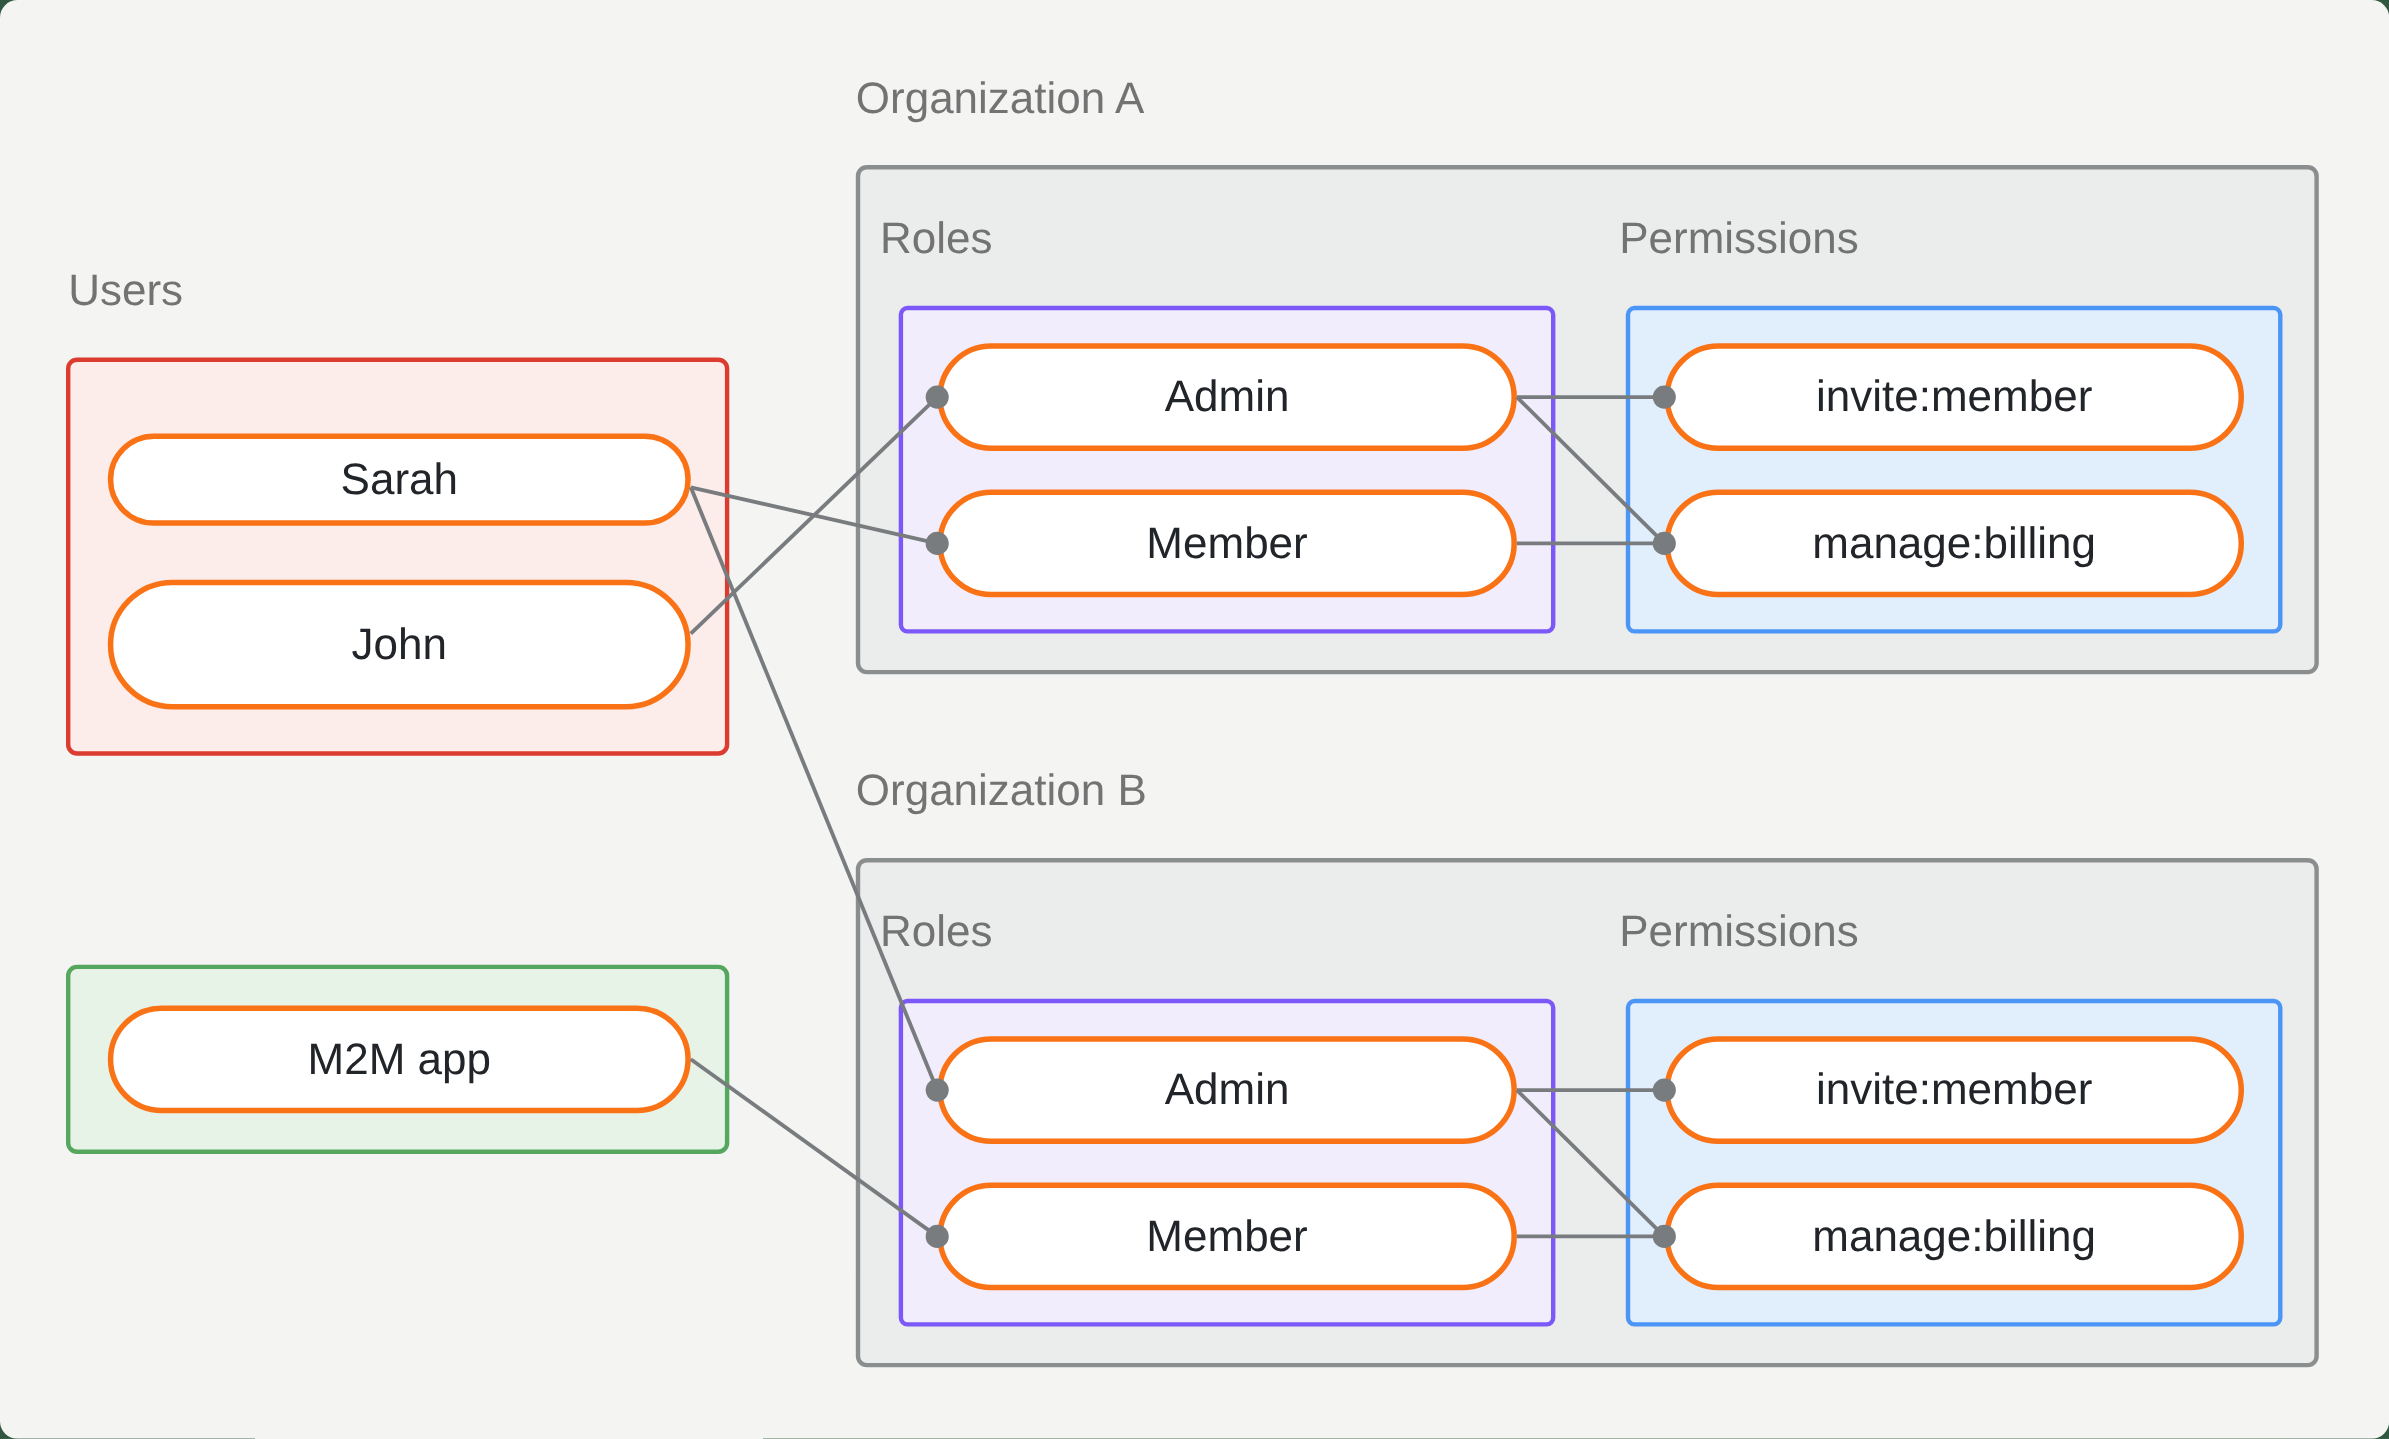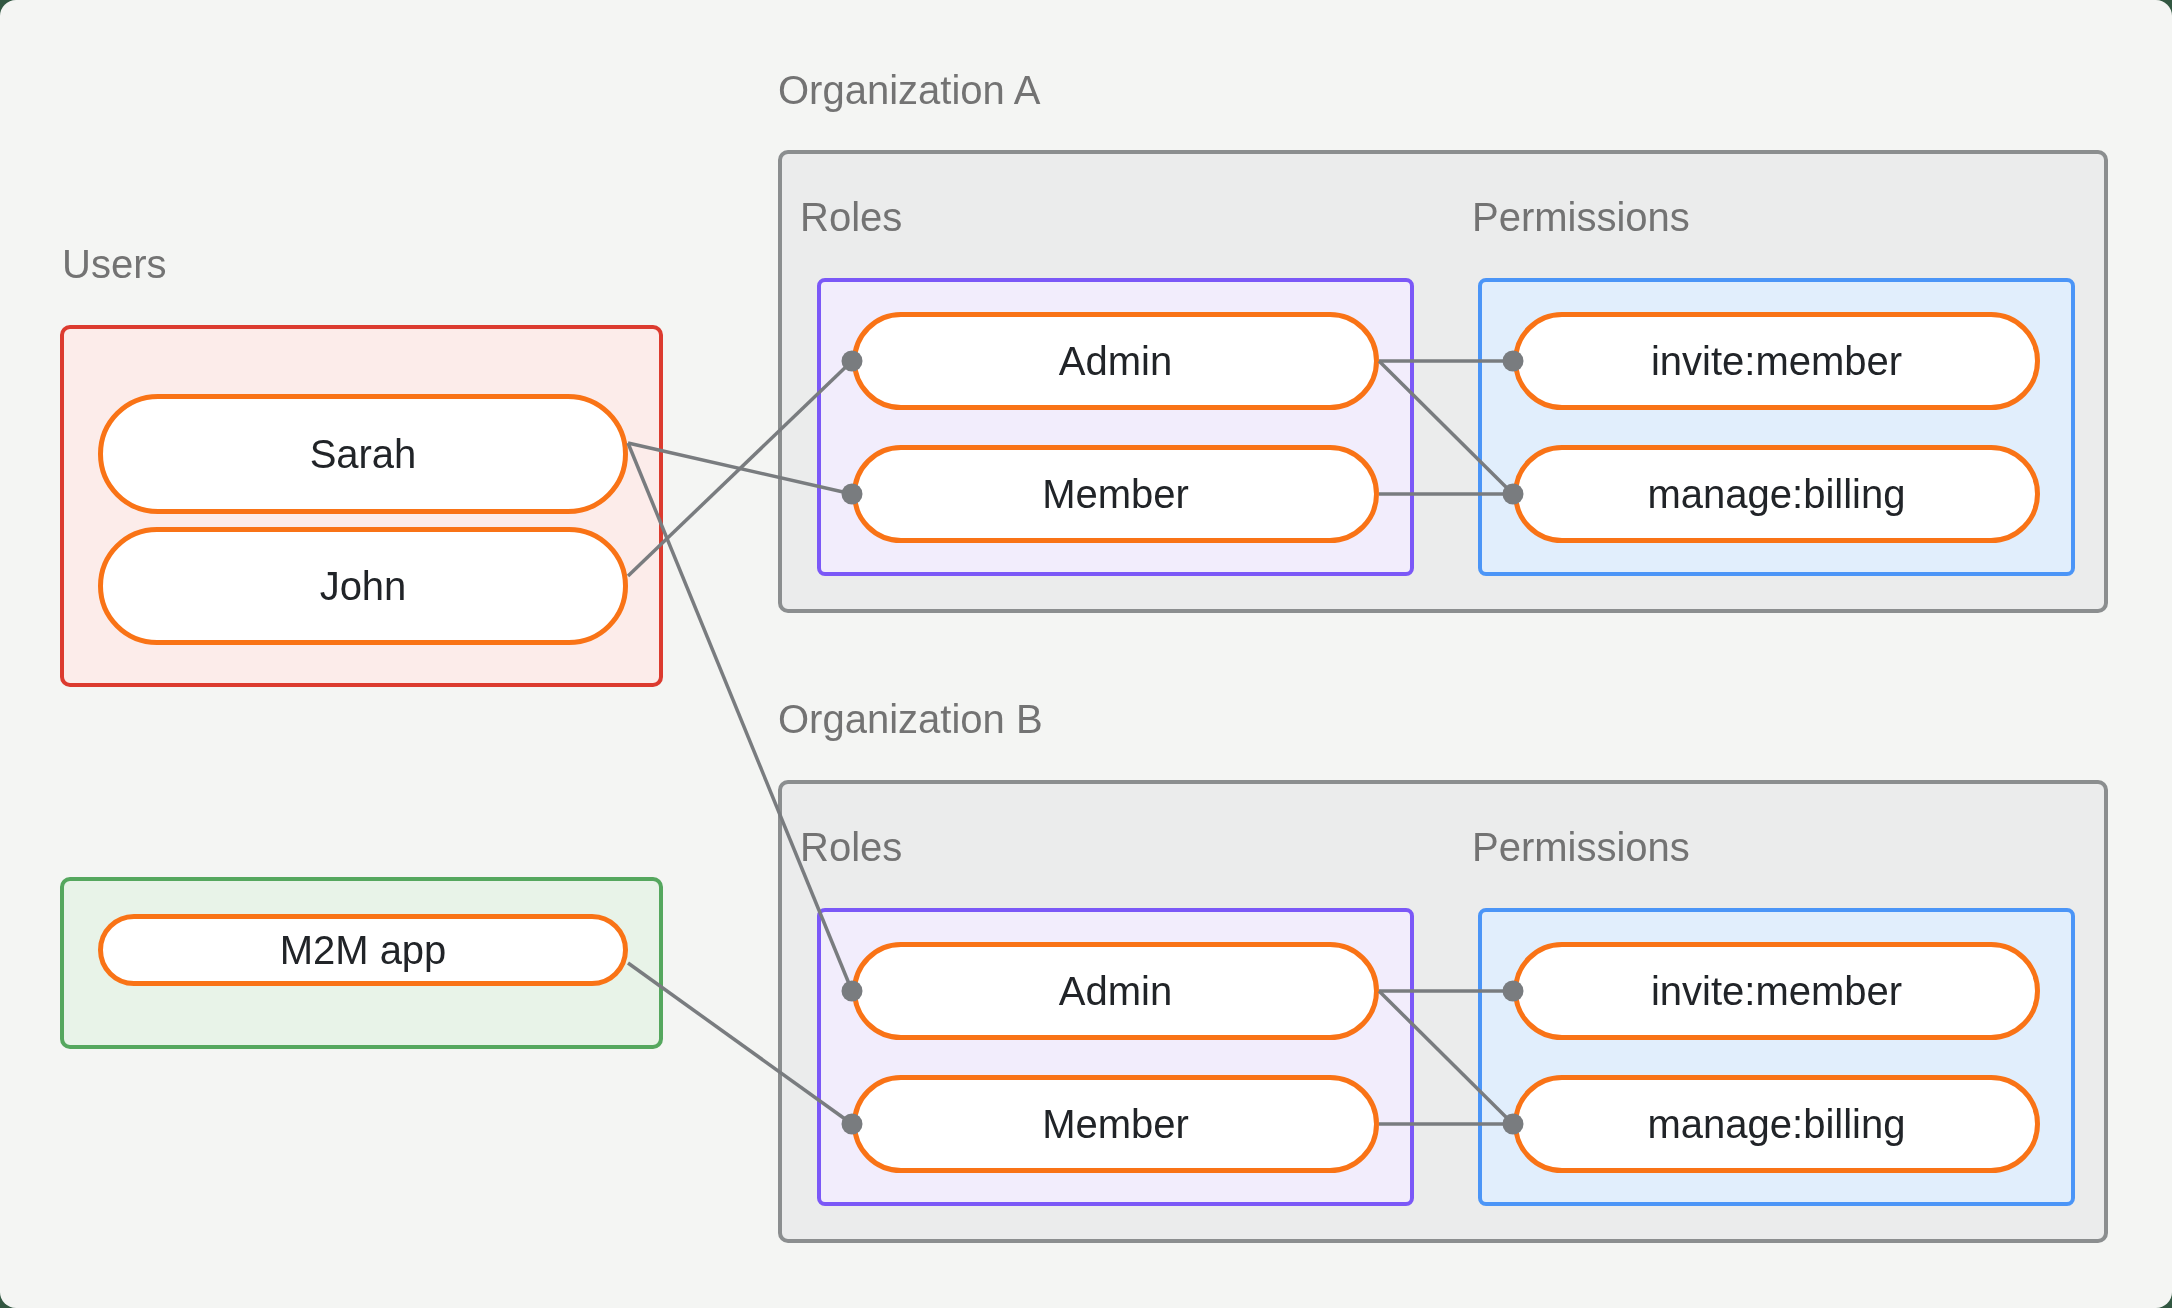--- a/index.html
+++ b/index.html
@@ -79,31 +79,31 @@
 </style>
 </head>
 <body>
 
 <div class="card">
 
   <div class="diagram-label" style="left:62px; top:241px;">Users</div>
 
   <div class="group-box box-users" style="left:60px; top:325px; width:603px; height:362px;"></div>
 
-  <div class="pill" style="left:98px; top:394px; width:530px; height:120px;">
+  <div class="pill" style="left:98px; top:394px; width:530px; height:84px;">
     <span>Sarah</span>
   </div>
   <div class="pill" style="left:98px; top:527px; width:530px; height:118px;">
     <span>John</span>
   </div>
 
 
   <div class="group-box box-m2m" style="left:60px; top:877px; width:603px; height:172px;"></div>
 
-  <div class="pill" style="left:98px; top:914px; width:530px; height:72px;">
+  <div class="pill" style="left:98px; top:914px; width:530px; height:98px;">
     <span>M2M app</span>
   </div>
 
   <div class="diagram-label" style="left:778px; top:67px;">Organization A</div>
 
   <div class="group-box box-org" style="left:778px; top:150px; width:1330px; height:463px;"></div>
 
   <div class="diagram-label" style="left:800px; top:194px;">Roles</div>
   <div class="diagram-label" style="left:1472px; top:194px;">Permissions</div>
 

